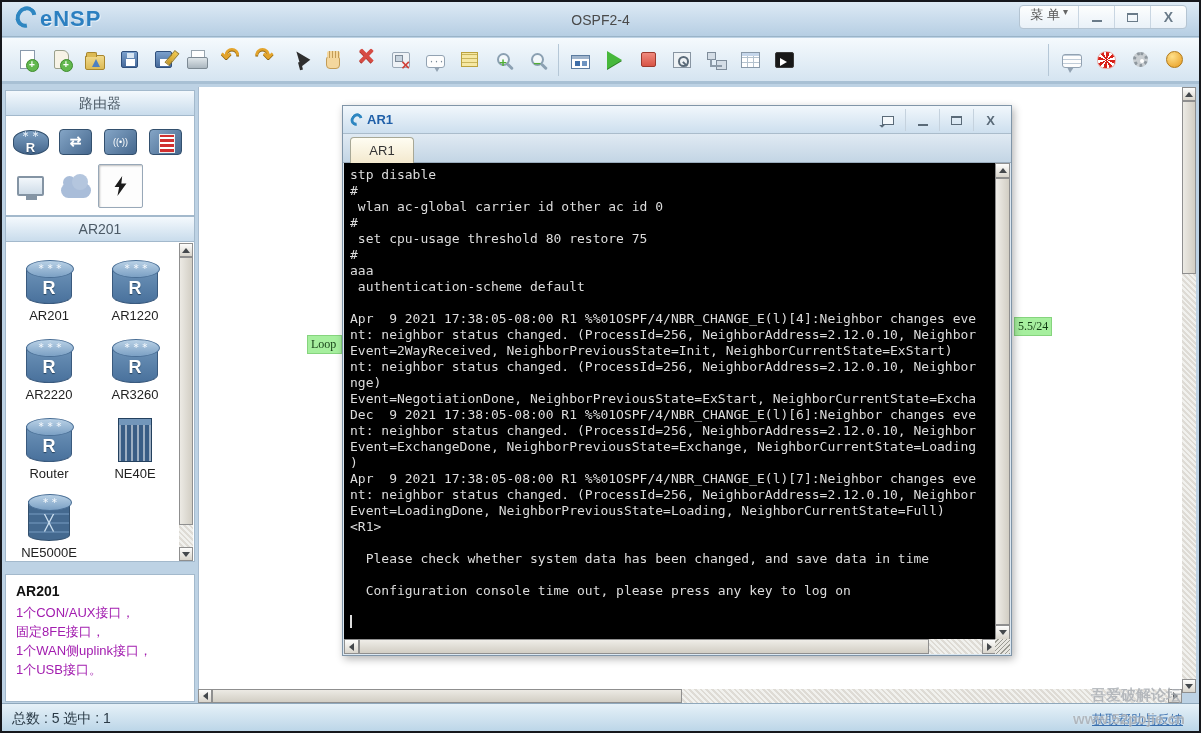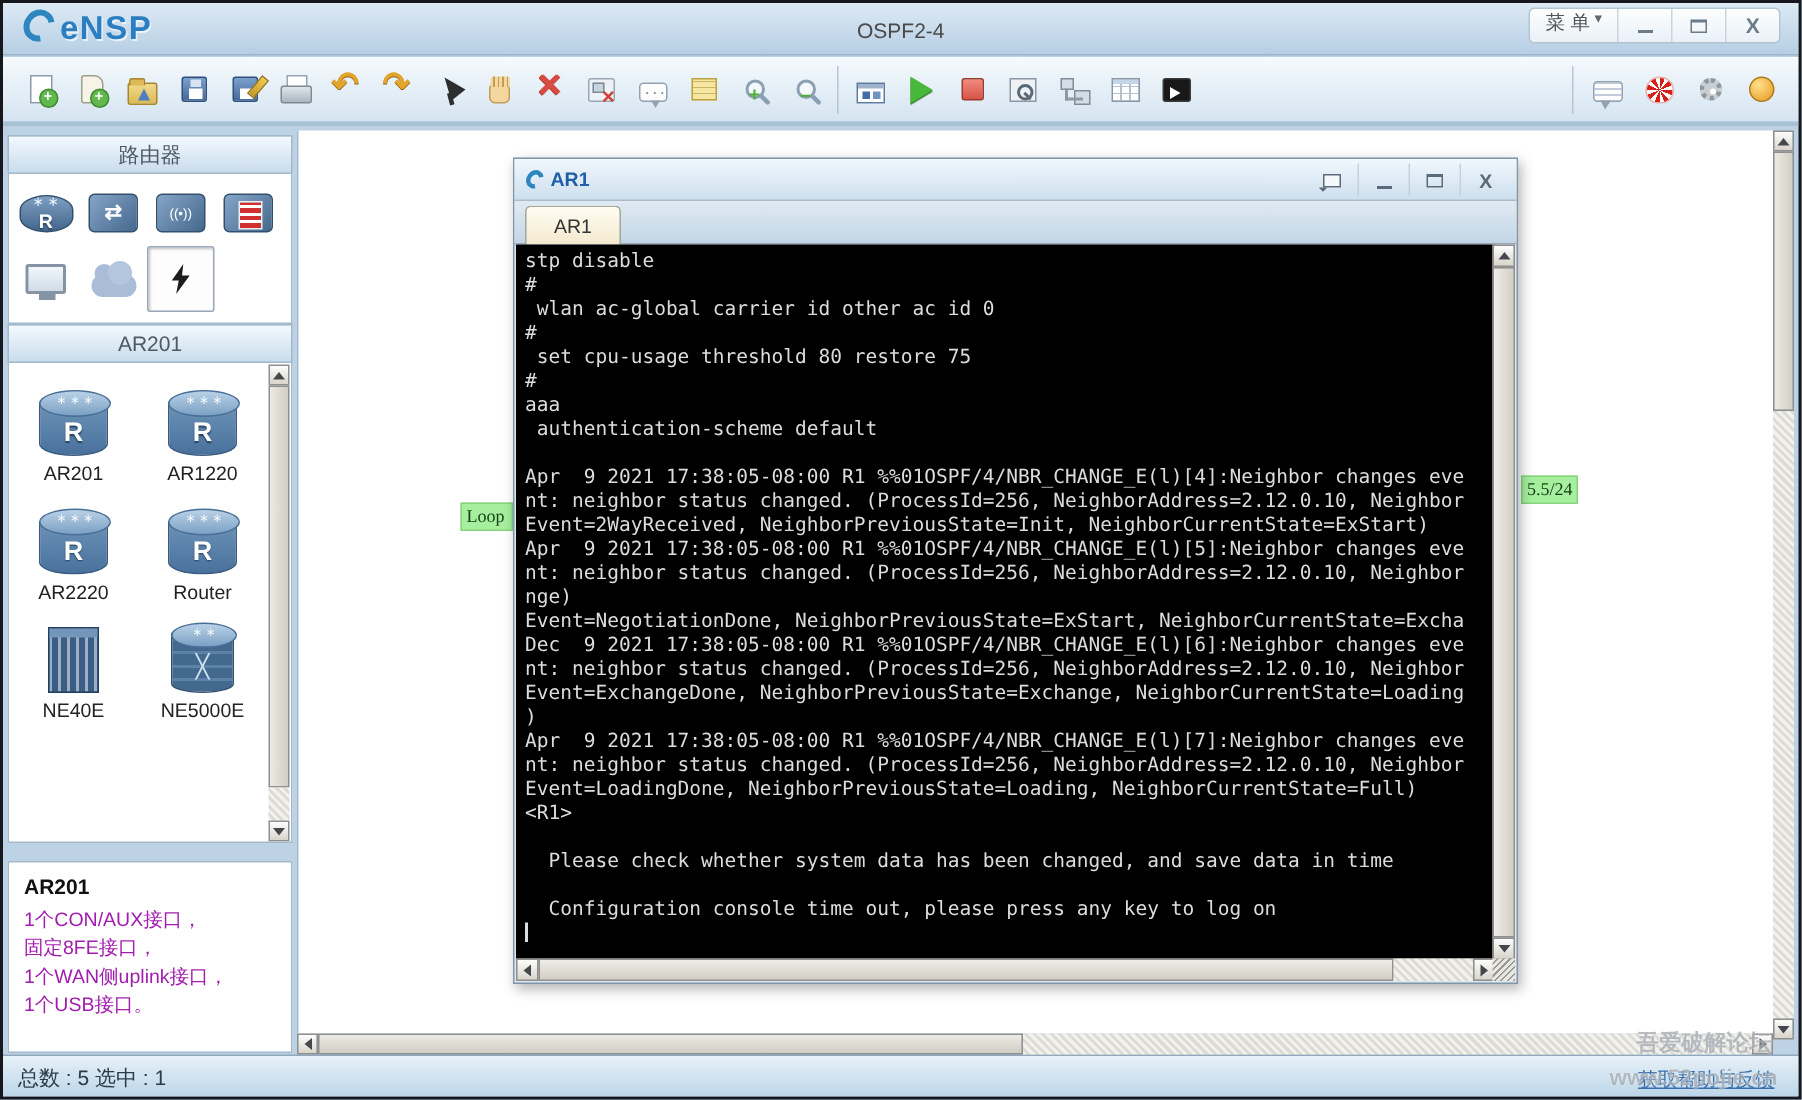--- a/index.html
+++ b/index.html
@@ -351,20 +351,24 @@
           <span class="devicon d-router-device" data-interactable="false"></span>
           <span class="dev-label" data-interactable="false">AR1220</span>
         </button>
 
         <button class="dev-cell" data-interactable="true">
           <span class="devicon d-router-device" data-interactable="false"></span>
           <span class="dev-label" data-interactable="false">AR2220</span>
         </button>
 
 
+        <button class="dev-cell" data-interactable="true">
+          <span class="devicon d-router-device" data-interactable="false"></span>
+          <span class="dev-label" data-interactable="false">AR3260</span>
+        </button>
 
         <button class="dev-cell" data-interactable="true">
           <span class="devicon d-router-device" data-interactable="false"></span>
           <span class="dev-label" data-interactable="false">Router</span>
         </button>
 
         <button class="dev-cell" data-interactable="true">
           <span class="devicon d-ne40e-device" data-interactable="false"></span>
           <span class="dev-label" data-interactable="false">NE40E</span>
         </button>
@@ -452,21 +456,20 @@
         <div class="cline" data-interactable="false"> wlan ac-global carrier id other ac id 0</div>
         <div class="cline" data-interactable="false">#</div>
         <div class="cline" data-interactable="false"> set cpu-usage threshold 80 restore 75</div>
         <div class="cline" data-interactable="false">#</div>
         <div class="cline" data-interactable="false">aaa</div>
         <div class="cline" data-interactable="false"> authentication-scheme default</div>
         <div class="cline" data-interactable="false"></div>
         <div class="cline" data-interactable="false">Apr  9 2021 17:38:05-08:00 R1 %%01OSPF/4/NBR_CHANGE_E(l)[4]:Neighbor changes eve</div>
         <div class="cline" data-interactable="false">nt: neighbor status changed. (ProcessId=256, NeighborAddress=2.12.0.10, Neighbor</div>
         <div class="cline" data-interactable="false">Event=2WayReceived, NeighborPreviousState=Init, NeighborCurrentState=ExStart)</div>
-        <div class="cline" data-interactable="false">Apr  9 2021 17:38:05-08:00 R1 %%01OSPF/4/NBR_CHANGE_E(l)[5]:Neighbor changes eve</div>
         <div class="cline" data-interactable="false">nt: neighbor status changed. (ProcessId=256, NeighborAddress=2.12.0.10, Neighbor</div>
         <div class="cline" data-interactable="false">nge)</div>
         <div class="cline" data-interactable="false">Event=NegotiationDone, NeighborPreviousState=ExStart, NeighborCurrentState=Excha</div>
         <div class="cline" data-interactable="false">Dec  9 2021 17:38:05-08:00 R1 %%01OSPF/4/NBR_CHANGE_E(l)[6]:Neighbor changes eve</div>
         <div class="cline" data-interactable="false">nt: neighbor status changed. (ProcessId=256, NeighborAddress=2.12.0.10, Neighbor</div>
         <div class="cline" data-interactable="false">Event=ExchangeDone, NeighborPreviousState=Exchange, NeighborCurrentState=Loading</div>
         <div class="cline" data-interactable="false">)</div>
         <div class="cline" data-interactable="false">Apr  9 2021 17:38:05-08:00 R1 %%01OSPF/4/NBR_CHANGE_E(l)[7]:Neighbor changes eve</div>
         <div class="cline" data-interactable="false">nt: neighbor status changed. (ProcessId=256, NeighborAddress=2.12.0.10, Neighbor</div>
         <div class="cline" data-interactable="false">Event=LoadingDone, NeighborPreviousState=Loading, NeighborCurrentState=Full)</div>

